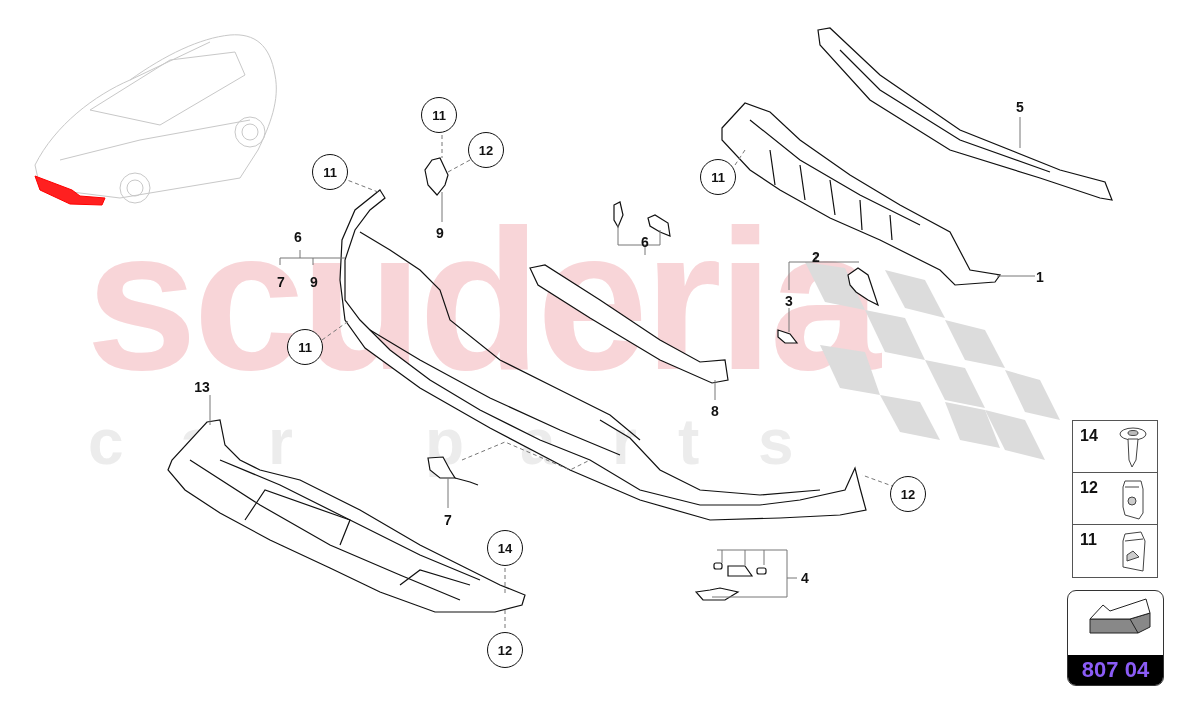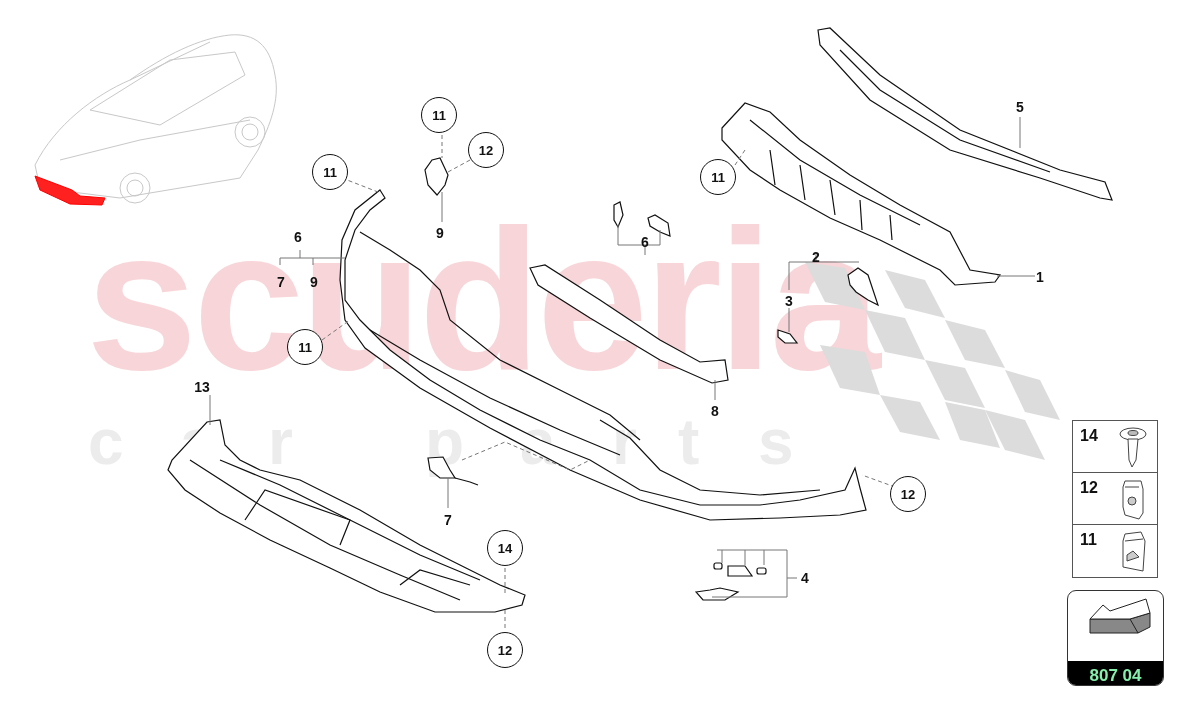--- a/index.html
+++ b/index.html
@@ -8,21 +8,21 @@
   .wm-small{position:absolute;top:410px;font-size:64px;font-weight:bold;color:#ececec;line-height:1;}
   svg.diagram{position:absolute;left:0;top:0;}
   .lbl{position:absolute;font-size:14px;font-weight:bold;color:#111;transform:translate(-50%,-50%);white-space:nowrap;}
   .circle{position:absolute;width:34px;height:34px;border:1.4px solid #111;border-radius:50%;background:#fff;display:flex;align-items:center;justify-content:center;font-size:13px;font-weight:bold;color:#111;transform:translate(-50%,-50%);}
   .legend{position:absolute;left:1072px;top:420px;width:84px;height:156px;border:1.5px solid #555;background:#fff;}
   .legend .cell{height:51px;border-bottom:1.5px solid #555;position:relative;}
   .legend .cell:last-child{border-bottom:none;}
   .legend .num{position:absolute;left:7px;top:6px;font-size:16px;font-weight:bold;color:#111;}
   .legend svg{position:absolute;right:8px;top:4px;}
   .ref{position:absolute;left:1067px;top:590px;width:95px;height:94px;border:1.5px solid #333;border-radius:9px;overflow:hidden;background:#fff;}
-  .ref .code{position:absolute;left:0;right:0;bottom:0;height:24px;background:#000;color:#86efac;font-size:17px;font-weight:bold;text-align:center;line-height:30px;}
+  .ref .code{position:absolute;left:0;right:0;bottom:0;height:30px;background:#000;color:#8b5cf6;font-size:22px;font-weight:bold;text-align:center;line-height:30px;}
 </style>
 </head>
 <body>
 
 <div class="wm-big">scuderia</div>
 <div class="wm-small" style="left:88px">c</div>
 <div class="wm-small" style="left:180px">a</div>
 <div class="wm-small" style="left:268px">r</div>
 <div class="wm-small" style="left:425px">p</div>
 <div class="wm-small" style="left:520px">a</div>

